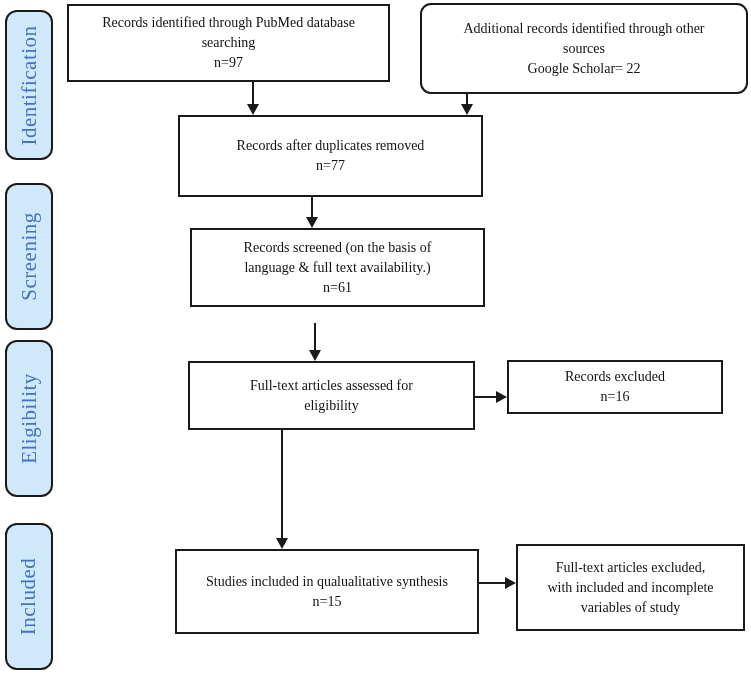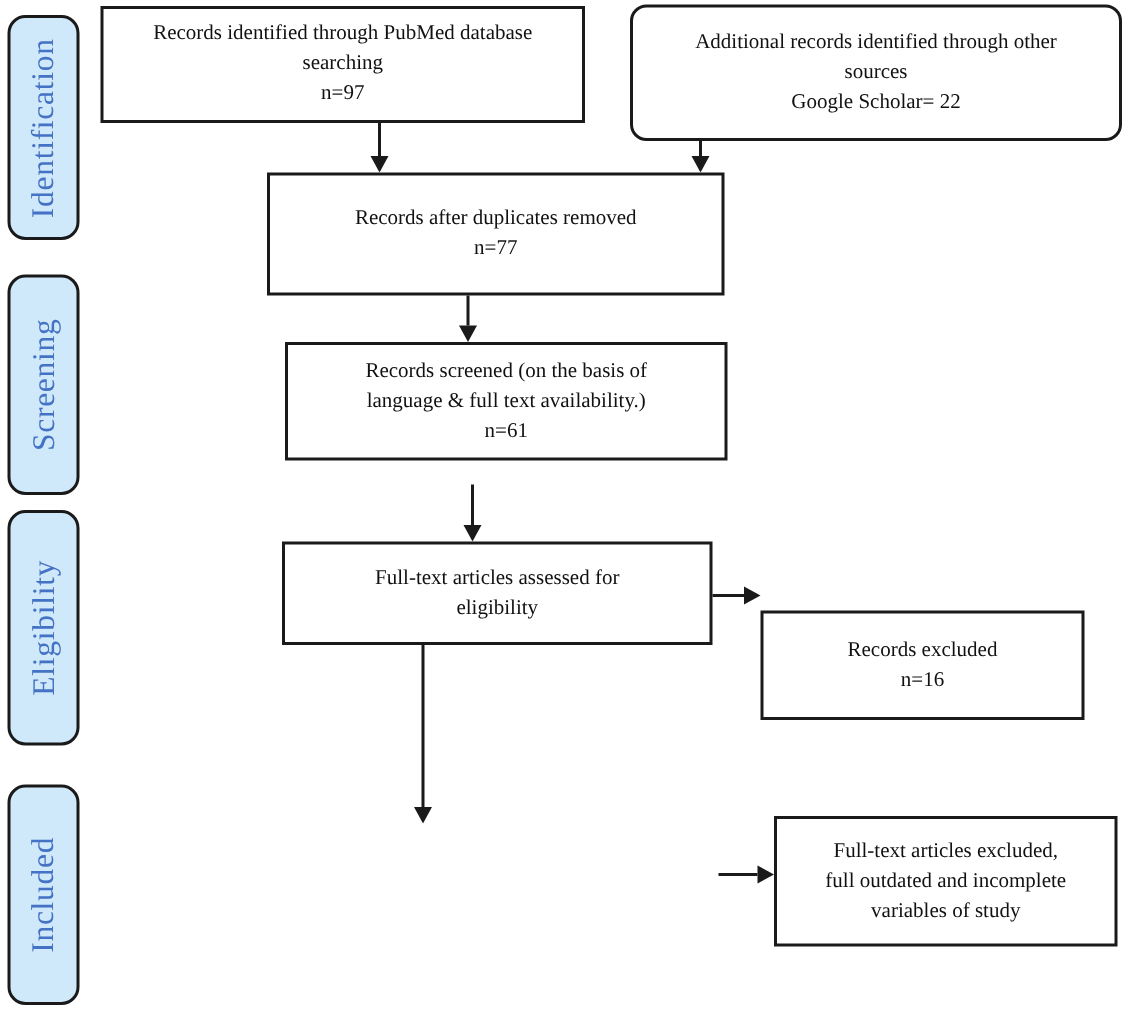--- a/index.html
+++ b/index.html
@@ -126,29 +126,33 @@
     <div class="node-text">Records screened (on the basis of
 language &amp; full text availability.)
 n=61</div>
   </div>
 
   <div class="node" style="left:188px; top:361px; width:287px; height:69px;">
     <div class="node-text">Full-text articles assessed for
 eligibility</div>
   </div>
 
-  <div class="node" style="left:507px; top:360px; width:216px; height:73px;margin-top:47px;">
+  <div class="node" style="left:507px; top:360px; width:216px; height:54px;">
     <div class="node-text">Records excluded
 n=16</div>
   </div>
 
+  <div class="node" style="left:175px; top:549px; width:304px; height:85px;">
+    <div class="node-text">Studies included in qualualitative synthesis
+n=15</div>
+  </div>
 
   <div class="node" style="left:516px; top:544px; width:229px; height:87px;">
     <div class="node-text">Full-text articles excluded,
-full outdated and incomplete
+with included and incomplete
 variables of study</div>
   </div>
 
   <div class="varrow" style="left:247px; top:82px; height:33px;">
     <div class="vline"></div>
     <div class="head-down"></div>
   </div>
 
   <div class="varrow" style="left:461px; top:94px; height:21px;">
     <div class="vline"></div>

